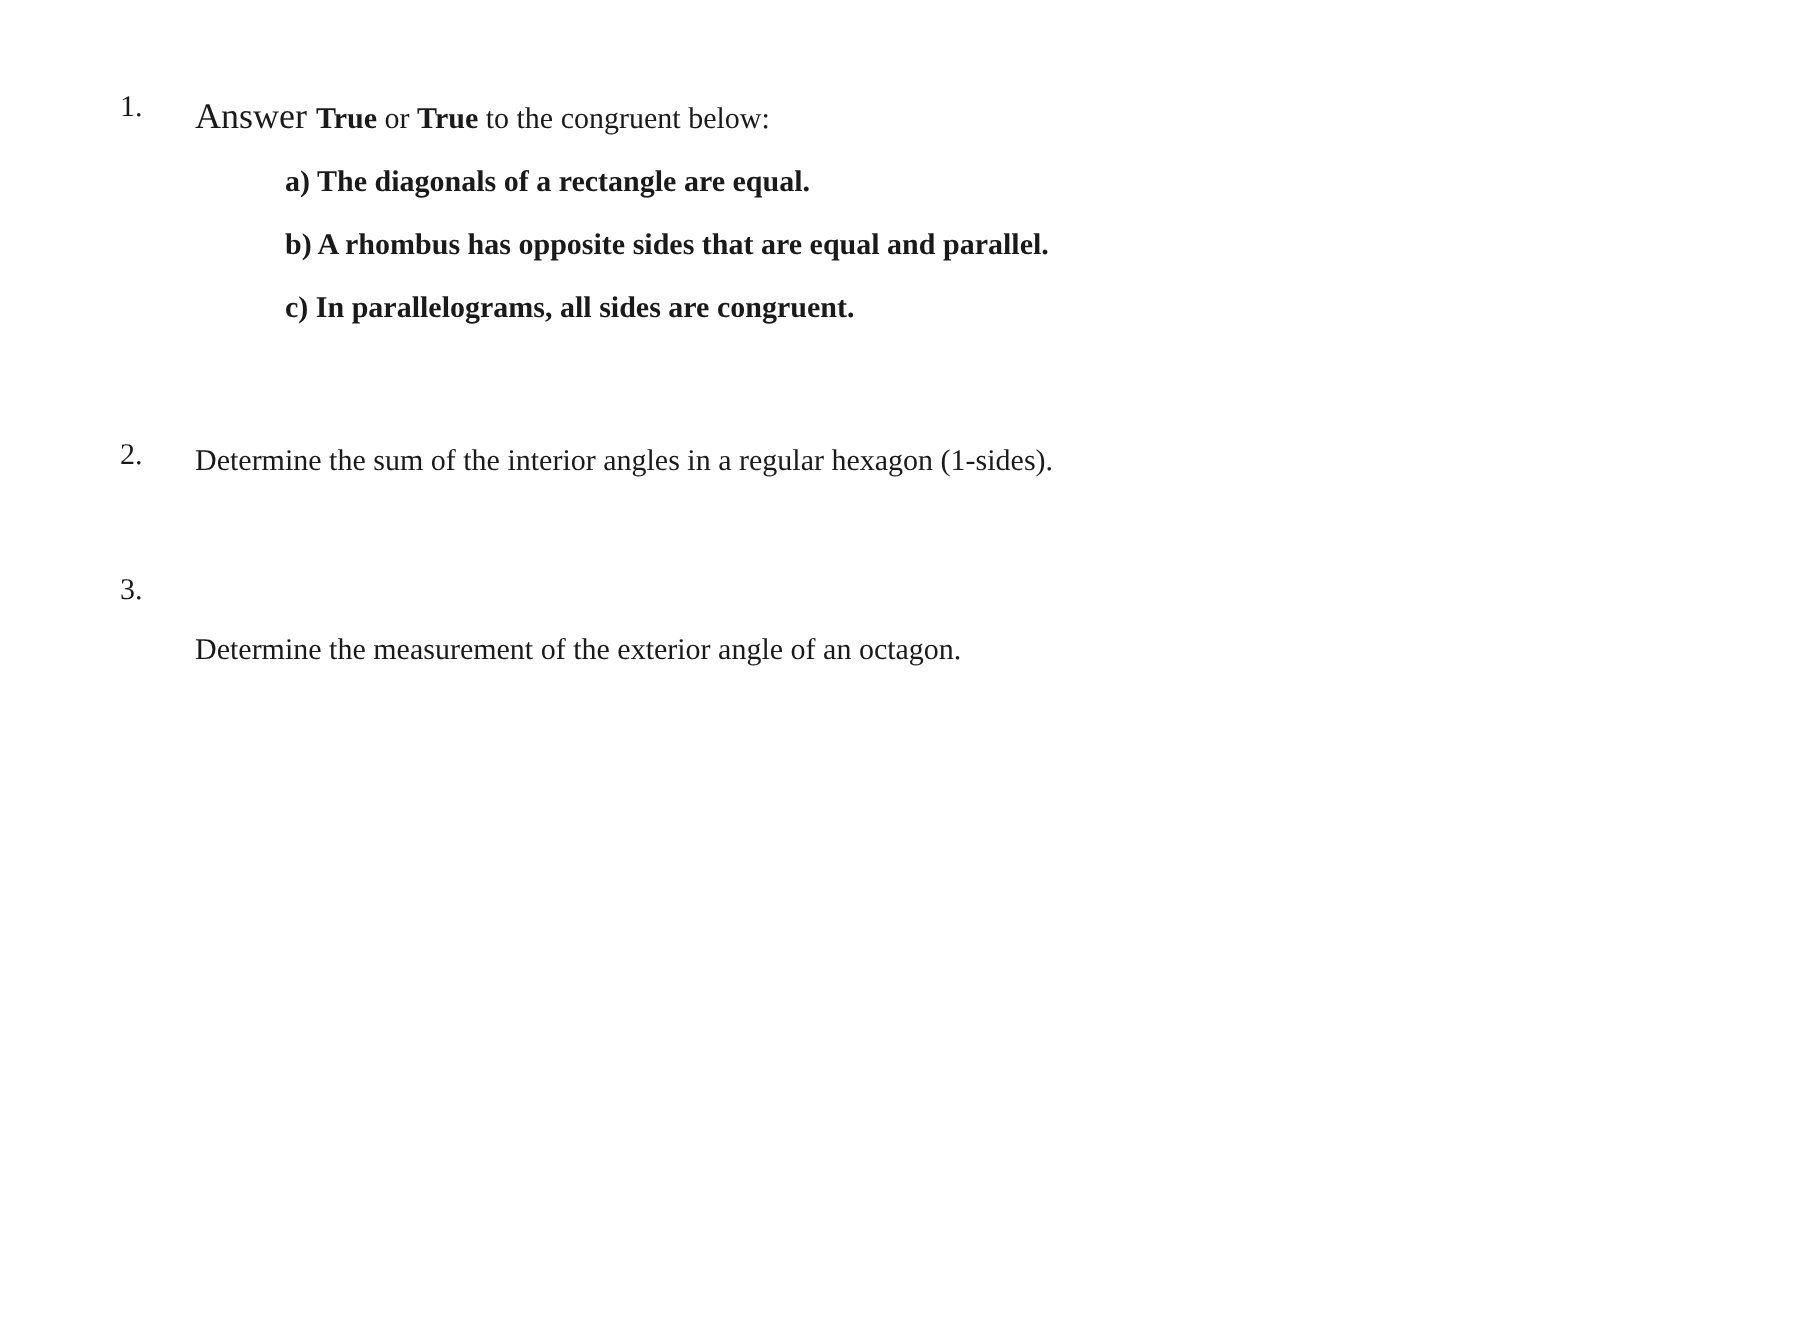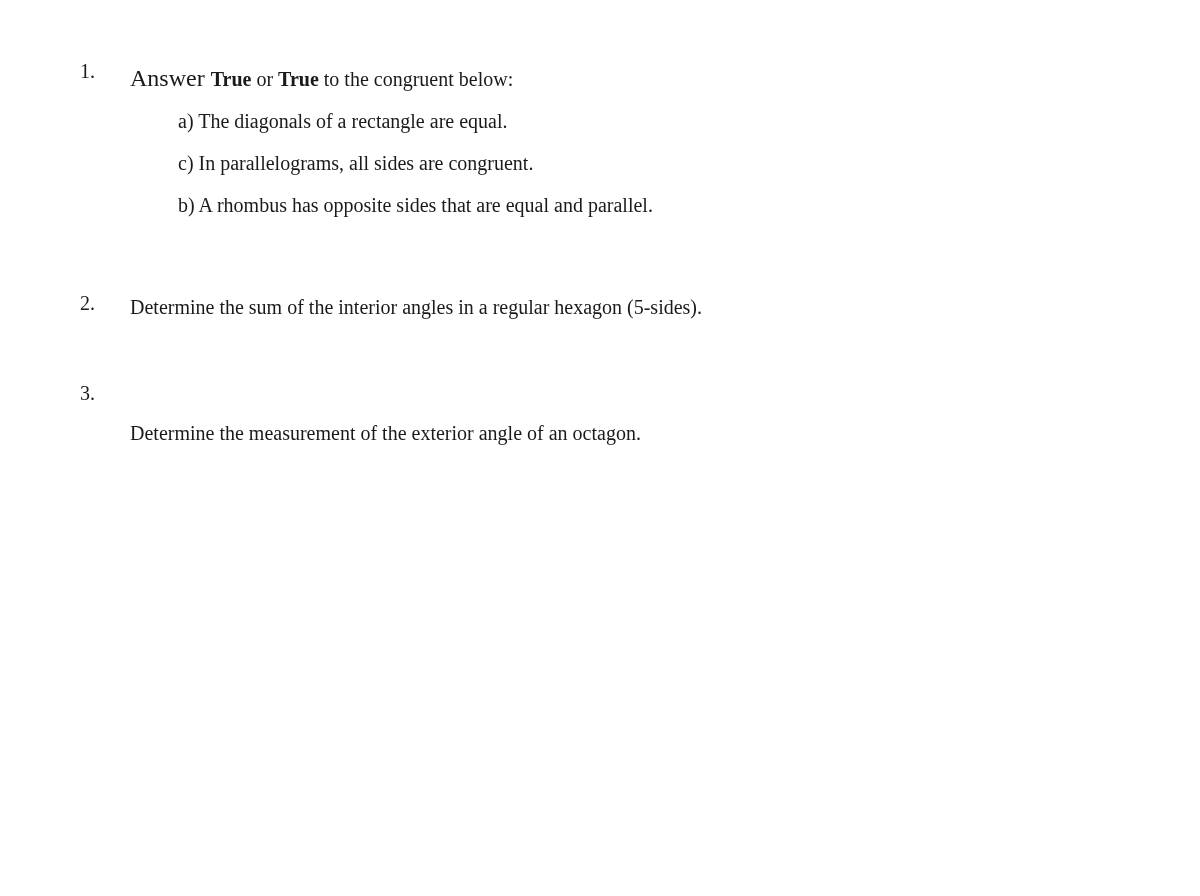--- a/index.html
+++ b/index.html
@@ -28,22 +28,23 @@
       margin-bottom: 60px;
     }
 
     .question-text {
       font-size: 24px;
       line-height: 1.5;
       text-align: justify;
     }
 
     .sub-questions {
-      margin-left: 48px;
+      margin-left: 60px;
       margin-top: 10px;
+      font-weight: bold;
     }
 
     .sub-question {
       margin-bottom: 12px;
       font-size: 20px;
       line-height: 1.5;
     }
 
     .q2-text {
       font-size: 20px;
@@ -80,35 +81,35 @@
   <div class="question-block">
     <div class="question-row">
       <div class="number-col">1.</div>
       <div class="content-col">
         <span class="question-text">Answer </span><strong>True</strong><span> or </span><strong>True</strong><span> to the congruent below:</span>
         <div class="sub-questions">
           <div class="sub-question">
             <span>a)</span><span> The diagonals of a rectangle are equal.</span>
           </div>
           <div class="sub-question">
-            <span>c)</span><span> In parallelograms, all sides are congruent.</span>
+            <span>b)</span><span> A rhombus has opposite sides that are equal and parallel.</span>
           </div>
           <div class="sub-question">
-            <span>b)</span><span> A rhombus has opposite sides that are equal and parallel.</span>
+            <span>c)</span><span> In parallelograms, all sides are congruent.</span>
           </div>
         </div>
       </div>
     </div>
   </div>
 
   <div class="question-block">
     <div class="question-row">
       <div class="number-col">2.</div>
       <div class="content-col">
-        <div class="q2-text">Determine the sum of the interior angles in a regular hexagon (5-sides).</div>
+        <div class="q2-text">Determine the sum of the interior angles in a regular hexagon (1-sides).</div>
       </div>
     </div>
   </div>
 
   <div class="question-block">
     <div class="question-row">
       <div class="number-col">3.</div>
       <div class="content-col">
         <div class="q3-text">Determine the measurement of the exterior angle of an octagon.</div>
       </div>

